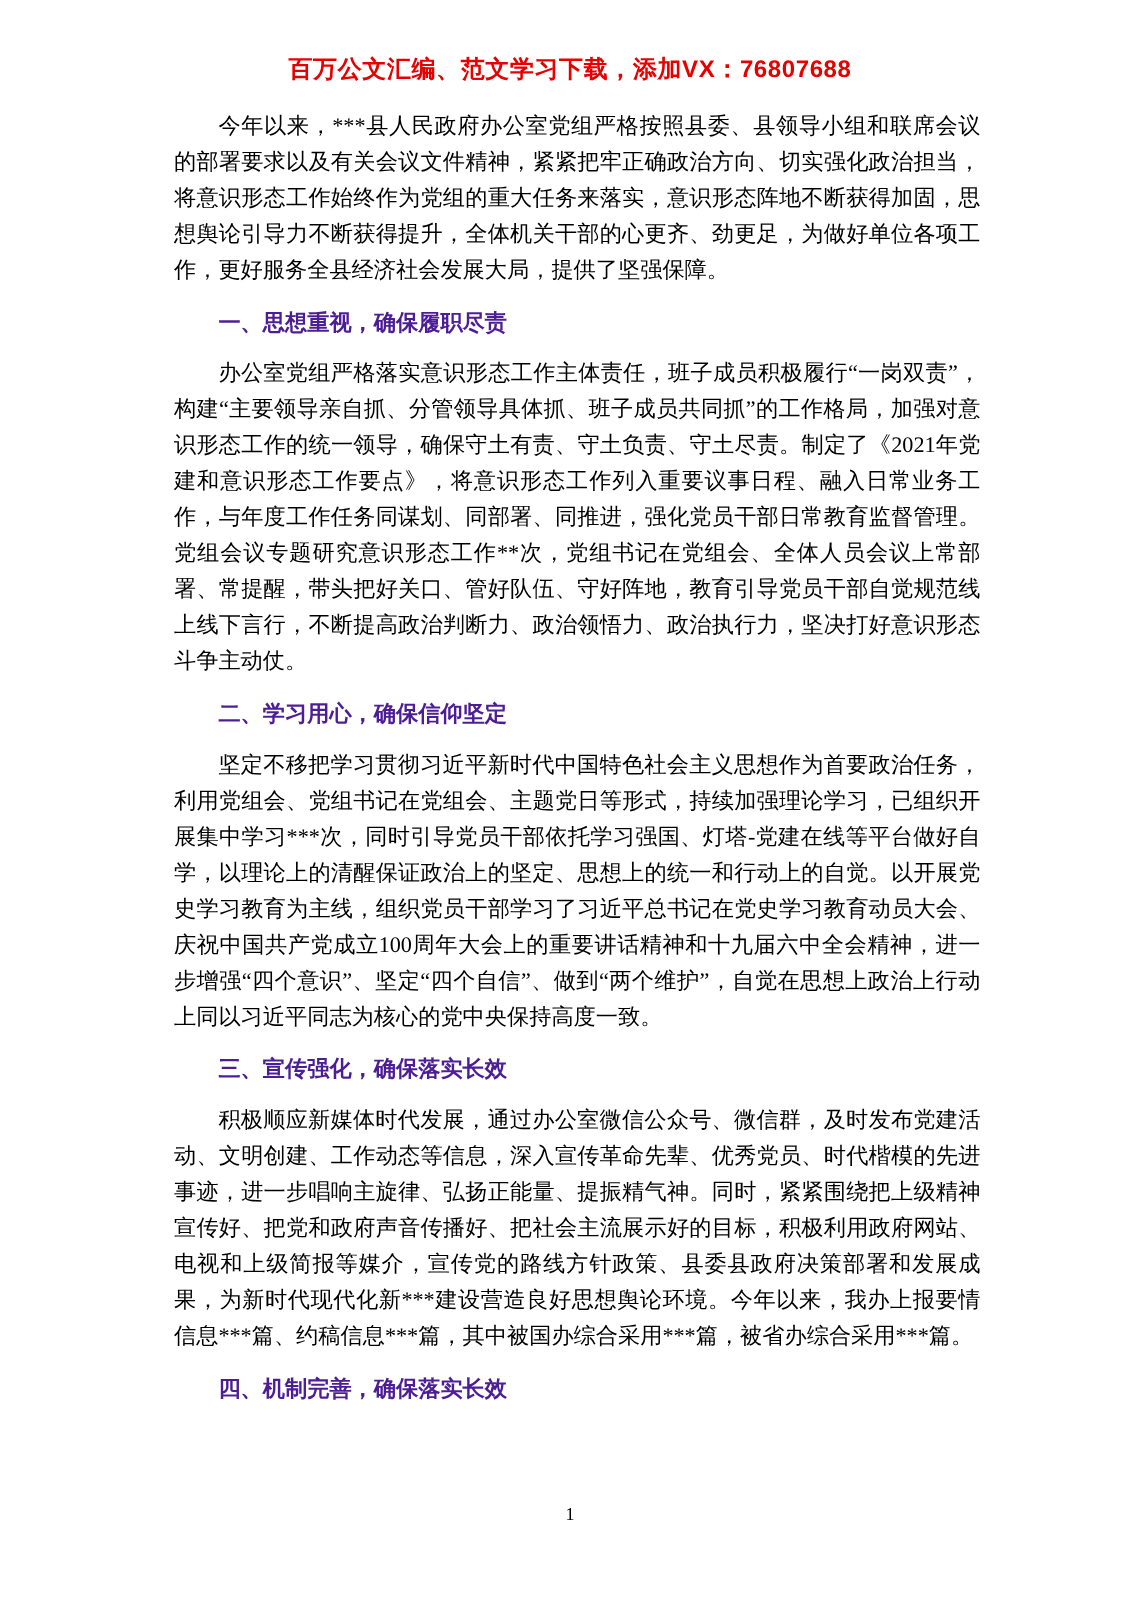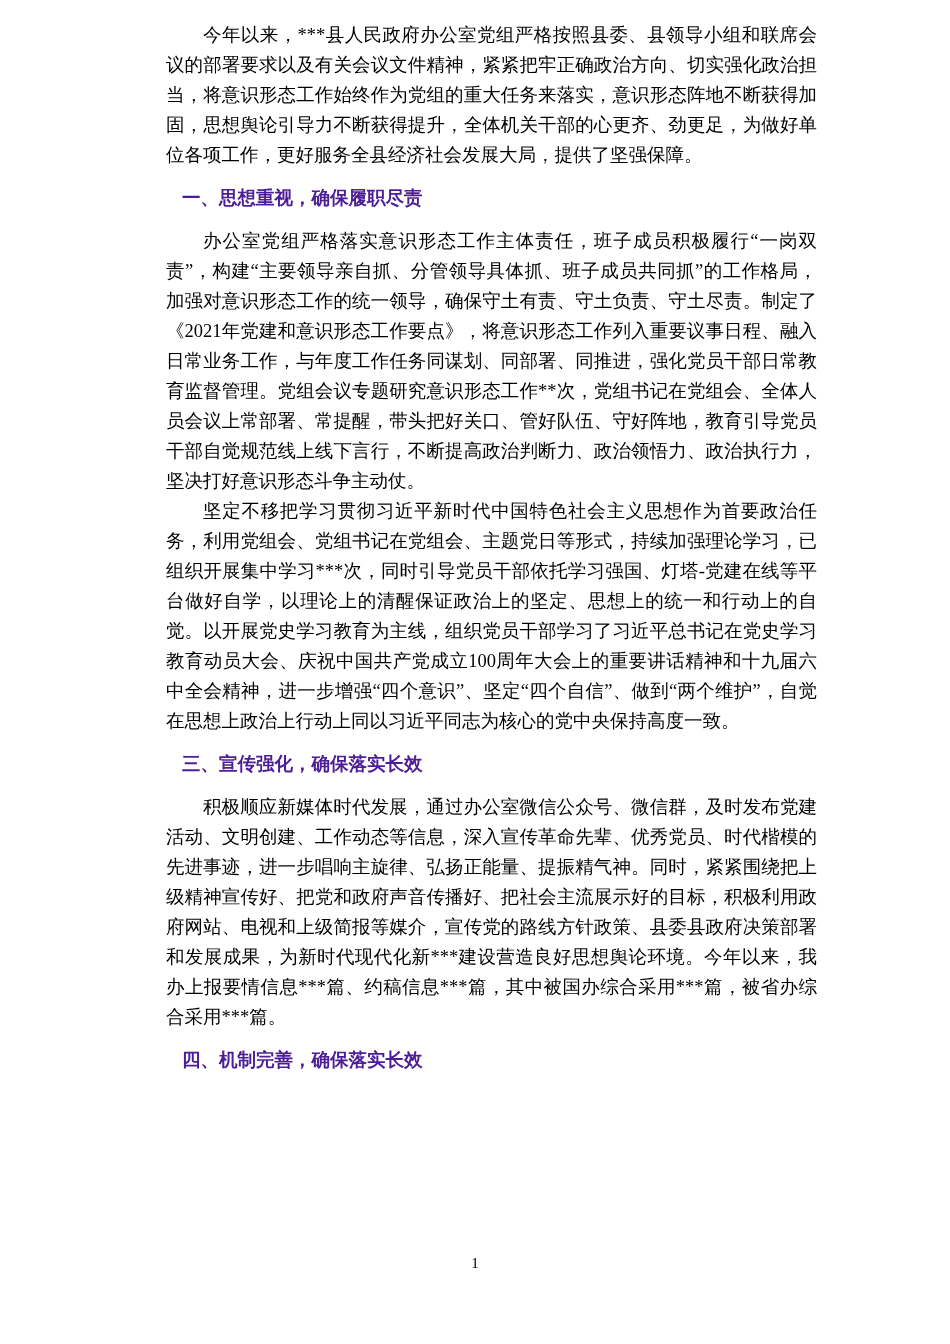--- a/index.html
+++ b/index.html
@@ -27,21 +27,20 @@
   .doc-body {
     margin: 20px 133px 0 145px;
   }
   .doc-paragraph {
     font-size: 18.5px;
     line-height: 30px;
     text-align: justify;
     text-indent: 2em;
     color: #000000;
     word-break: break-all;
-    margin-left: 21px;
   }
   .doc-heading {
     font-size: 18.5px;
     line-height: 30px;
     font-weight: bold;
     text-indent: 2em;
     margin: 13px 0;
     color: #4c1d95;
     font-family: "Liberation Sans", "DejaVu Sans", sans-serif;
   }
@@ -52,25 +51,27 @@
     right: 0;
     text-align: center;
     font-size: 15px;
     color: #000000;
   }
 </style>
 </head>
 <body>
 
 <div class="page">
+  <div class="promo" style="color: rgb(230, 0, 0);">百万公文汇编、范文学习下载，添加VX：76807688</div>
 
   <div class="doc-body">
       <p class="doc-paragraph">今年以来，***县人民政府办公室党组严格按照县委、县领导小组和联席会议的部署要求以及有关会议文件精神，紧紧把牢正确政治方向、切实强化政治担当，将意识形态工作始终作为党组的重大任务来落实，意识形态阵地不断获得加固，思想舆论引导力不断获得提升，全体机关干部的心更齐、劲更足，为做好单位各项工作，更好服务全县经济社会发展大局，提供了坚强保障。</p>
       <p class="doc-heading">一、思想重视，确保履职尽责</p>
       <p class="doc-paragraph">办公室党组严格落实意识形态工作主体责任，班子成员积极履行“一岗双责”，构建“主要领导亲自抓、分管领导具体抓、班子成员共同抓”的工作格局，加强对意识形态工作的统一领导，确保守土有责、守土负责、守土尽责。制定了《2021年党建和意识形态工作要点》，将意识形态工作列入重要议事日程、融入日常业务工作，与年度工作任务同谋划、同部署、同推进，强化党员干部日常教育监督管理。党组会议专题研究意识形态工作**次，党组书记在党组会、全体人员会议上常部署、常提醒，带头把好关口、管好队伍、守好阵地，教育引导党员干部自觉规范线上线下言行，不断提高政治判断力、政治领悟力、政治执行力，坚决打好意识形态斗争主动仗。</p>
+      <p class="doc-heading">二、学习用心，确保信仰坚定</p>
       <p class="doc-paragraph">坚定不移把学习贯彻习近平新时代中国特色社会主义思想作为首要政治任务，利用党组会、党组书记在党组会、主题党日等形式，持续加强理论学习，已组织开展集中学习***次，同时引导党员干部依托学习强国、灯塔-党建在线等平台做好自学，以理论上的清醒保证政治上的坚定、思想上的统一和行动上的自觉。以开展党史学习教育为主线，组织党员干部学习了习近平总书记在党史学习教育动员大会、庆祝中国共产党成立100周年大会上的重要讲话精神和十九届六中全会精神，进一步增强“四个意识”、坚定“四个自信”、做到“两个维护”，自觉在思想上政治上行动上同以习近平同志为核心的党中央保持高度一致。</p>
       <p class="doc-heading">三、宣传强化，确保落实长效</p>
       <p class="doc-paragraph">积极顺应新媒体时代发展，通过办公室微信公众号、微信群，及时发布党建活动、文明创建、工作动态等信息，深入宣传革命先辈、优秀党员、时代楷模的先进事迹，进一步唱响主旋律、弘扬正能量、提振精气神。同时，紧紧围绕把上级精神宣传好、把党和政府声音传播好、把社会主流展示好的目标，积极利用政府网站、电视和上级简报等媒介，宣传党的路线方针政策、县委县政府决策部署和发展成果，为新时代现代化新***建设营造良好思想舆论环境。今年以来，我办上报要情信息***篇、约稿信息***篇，其中被国办综合采用***篇，被省办综合采用***篇。</p>
       <p class="doc-heading">四、机制完善，确保落实长效</p>
     </div>
 
   <div class="page-number">1</div>
 </div>
 
 </body></html>

